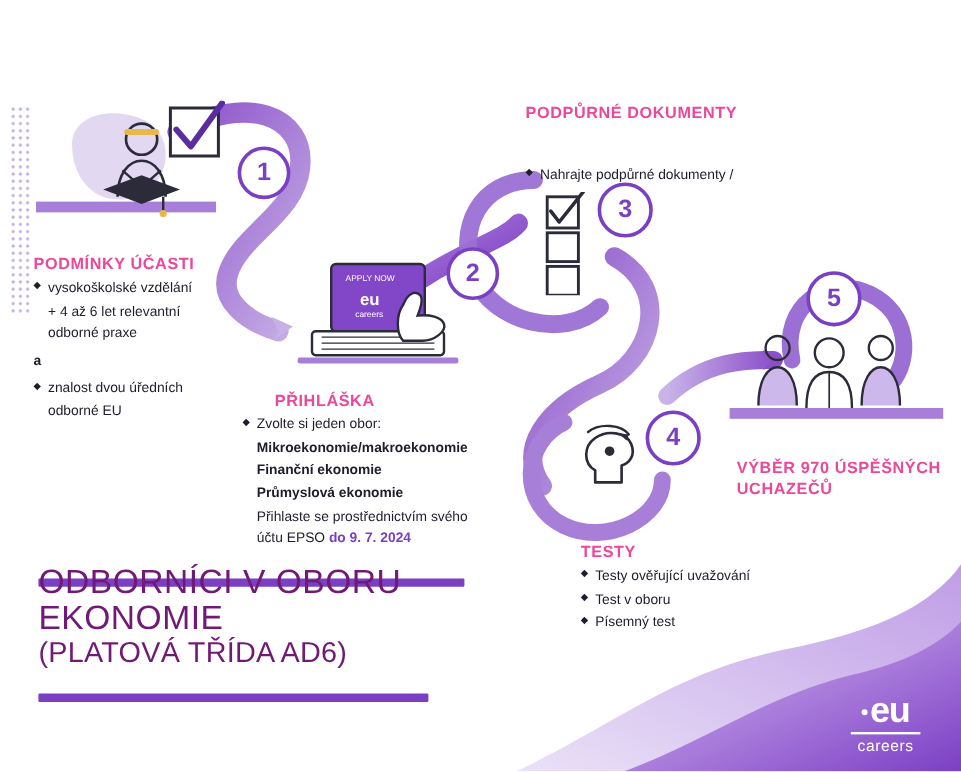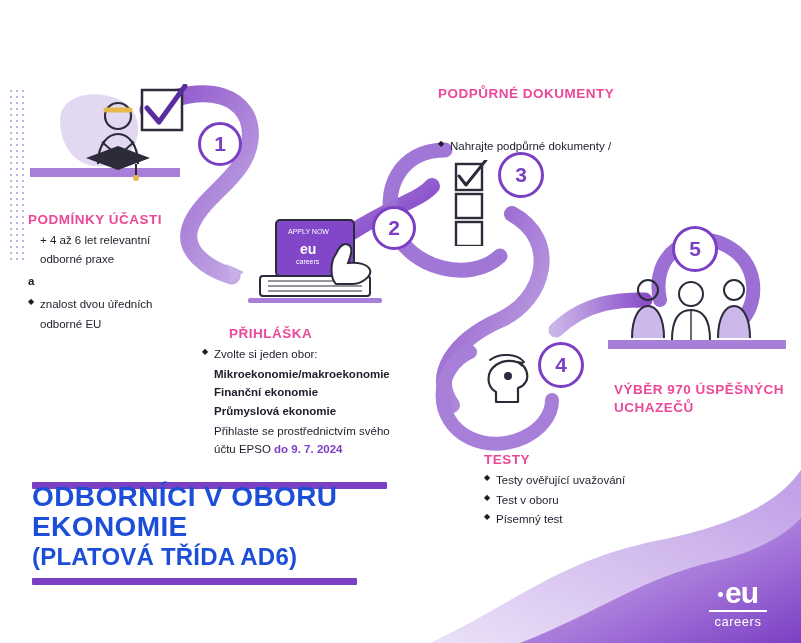--- a/index.html
+++ b/index.html
@@ -40,24 +40,24 @@
     height: 7px;
     background: #7b3fc4;
     border-radius: 1px;
   }
   #rule-top { left: 32px; top: 482px; width: 355px; }
   #rule-bot { left: 32px; top: 578px; width: 325px; }
 
   #headline {
     position: absolute;
     left: 32px;
-    top: 482px;
+    top: 470px;
     width: 400px;
-    color: #1d4ed8;
-    font-weight: bold;
+    color: #701a75;
+    font-weight: normal;
     line-height: 1.06;
   }
   #headline .l1 {
     display: block;
     font-size: 28px;
     letter-spacing: .4px;
   }
   #headline .l2 {
     display: block;
     font-size: 28px;
@@ -225,20 +225,21 @@
 
   <svg class="abs" style="left:138px; top:84px;" width="52" height="52">
     <rect x="4" y="6" width="40" height="40" fill="#ffffff" stroke="#2b2b3a" stroke-width="2.5"></rect>
     <path d="M9,24 L21,38 L47,2" fill="none" stroke="#5a2d9e" stroke-width="5" stroke-linecap="round" stroke-linejoin="round"></path>
   </svg>
 
   <div class="num-circle" id="num1" style="left:198px; top:122px; width:44px; height:44px;">1</div>
 
   <div class="sect-title" style="left:28px; top:212px;">PODMÍNKY ÚČASTI</div>
   <div class="sect-body" style="left:28px; top:232px; width:200px;">
+    <div class="bullet-line">vysokoškolské vzdělání</div>
     <div class="plain-line">+ 4 až 6 let relevantní</div>
     <div class="plain-line">odborné praxe</div>
     <div class="nobullet strong" style="margin-top:6px;">a</div>
     <div class="bullet-line" style="margin-top:6px;">znalost dvou úředních</div>
     <div class="plain-line">odborné EU</div>
   </div>
 
   <svg class="abs" style="left:240px; top:218px;" width="150" height="100">
 
     <rect x="36" y="2" width="78" height="56" rx="4" fill="#8246c8" stroke="#2b2b3a" stroke-width="2"></rect>

